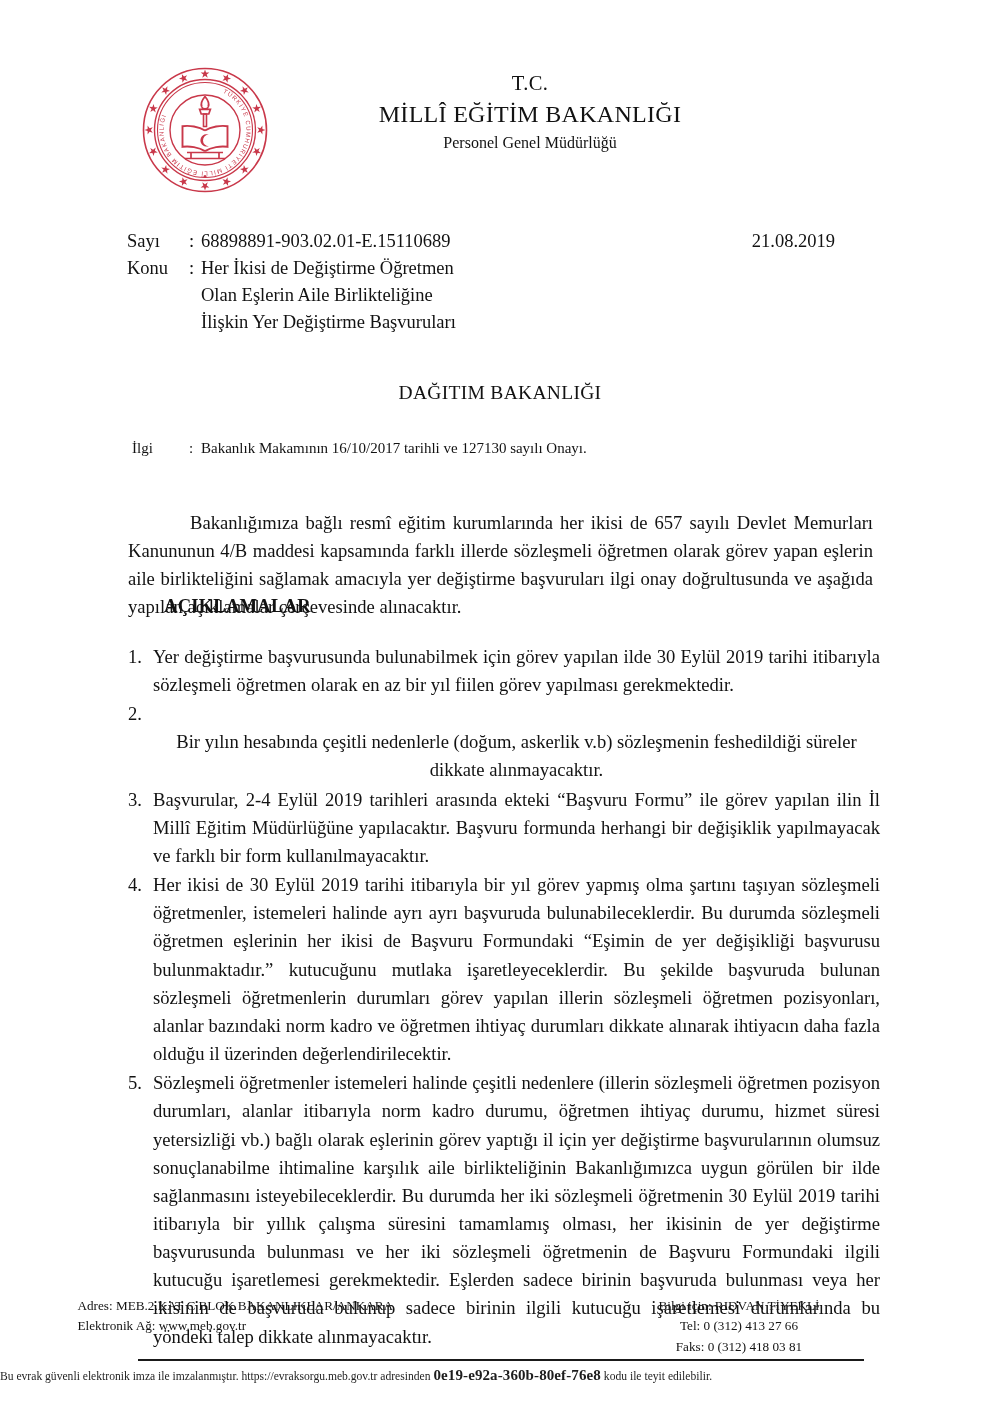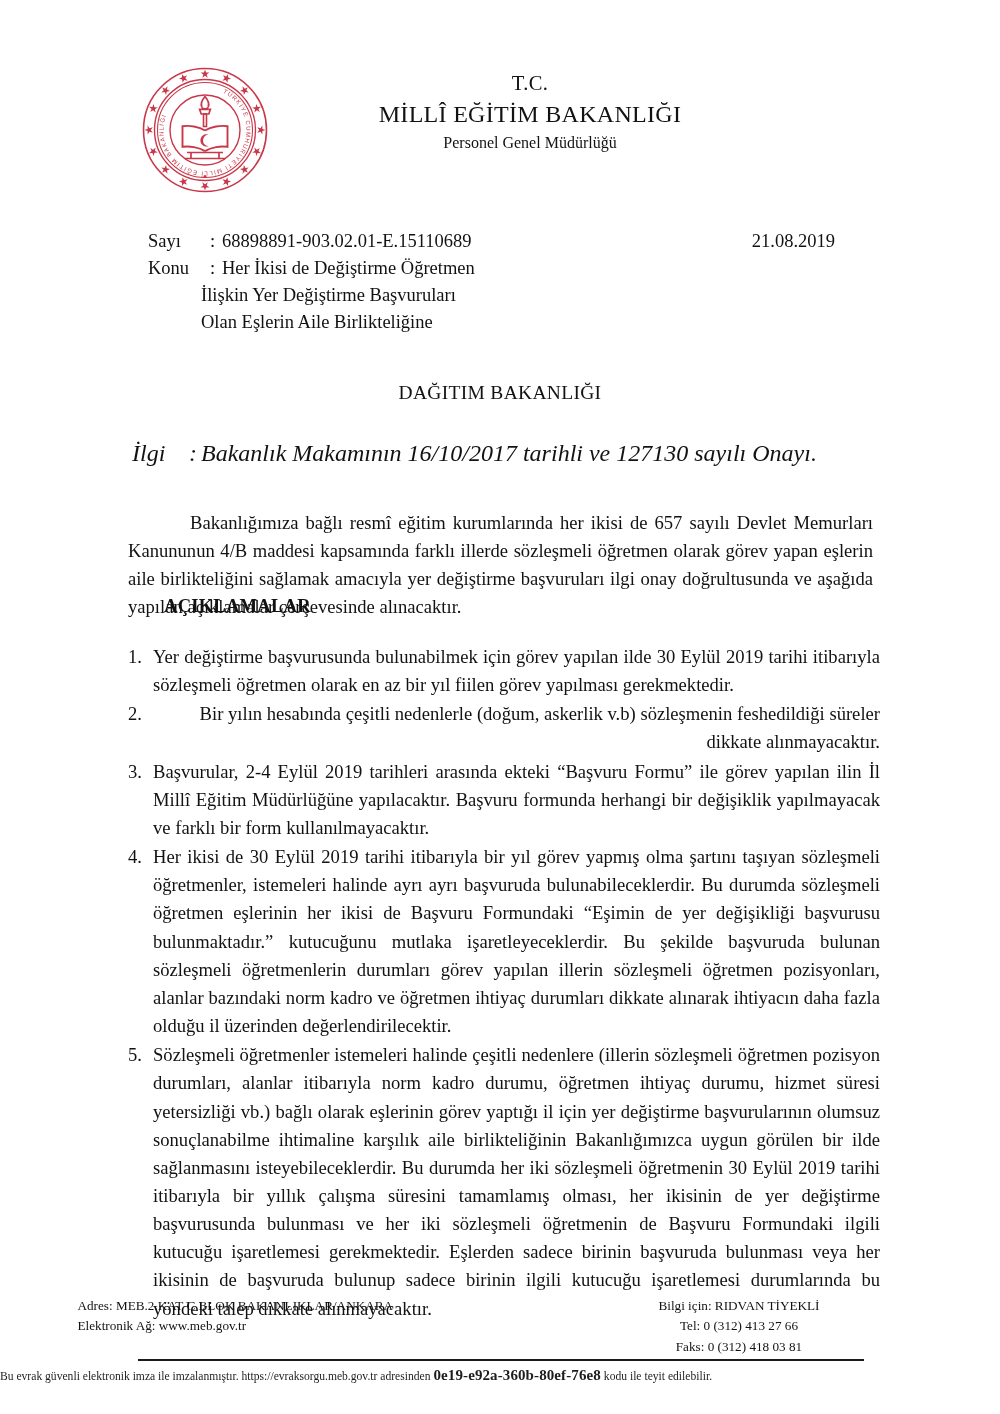--- a/index.html
+++ b/index.html
@@ -71,21 +71,20 @@
     font-size: 18.5px;
     line-height: 1.46;
   }
   .meta-row {
     display: flex;
     align-items: flex-start;
   }
   .meta-label {
     width: 62px;
     flex: 0 0 62px;
-    margin-left: 21px;
   }
   .meta-colon {
     width: 12px;
     flex: 0 0 12px;
   }
   .meta-value { flex: 1 1 auto; }
   .meta-date {
     position: absolute;
     right: 52px;
     top: 0;
@@ -106,23 +105,22 @@
     font-size: 19.5px;
     letter-spacing: 0.3px;
   }
 
   
   .ilgi {
     position: absolute;
     left: 132px;
     top: 440px;
     width: 760px;
-    font-size: 24px;
+    font-size: 15px;
     display: flex;
-    font-style: italic;
   }
   .ilgi-label { width: 57px; flex: 0 0 57px; }
   .ilgi-colon { width: 12px; flex: 0 0 12px; }
   .ilgi-text { flex: 1 1 auto; }
 
   
   .intro {
     position: absolute;
     left: 128px;
     top: 490px;
@@ -161,21 +159,21 @@
   .clause-num {
     flex: 0 0 25px;
     width: 25px;
     text-align: left;
   }
   .clause-body {
     flex: 1 1 auto;
     text-align: justify;
     hyphens: none;
   }
-  .clause-body.nojust { text-align: right; }
+  .clause-body.nojust { text-align: center; margin-top: 28px; }
 
   
   .footer {
     position: absolute;
     left: 0;
     top: 1296px;
     width: 889px;
   }
   .footer-cols {
     position: relative;
@@ -338,22 +336,22 @@
       <span class="meta-colon">:</span>
       <span class="meta-value">68898891-903.02.01-E.15110689</span>
     </div>
 
     <div class="meta-row">
       <span class="meta-label">Konu</span>
       <span class="meta-colon">:</span>
       <span class="meta-value">Her İkisi de Değiştirme Öğretmen</span>
     </div>
 
+    <div class="meta-cont">Olan Eşlerin Aile Birlikteliğine</div>
     <div class="meta-cont">İlişkin Yer  Değiştirme Başvuruları</div>
-    <div class="meta-cont">Olan Eşlerin Aile Birlikteliğine</div>
   </div>
 
   <div class="addressee">DAĞITIM BAKANLIĞI</div>
 
   <div class="ilgi">
     <span class="ilgi-label">İlgi</span>
     <span class="ilgi-colon">:</span>
     <span class="ilgi-text">Bakanlık Makamının 16/10/2017 tarihli ve 127130 sayılı  Onayı.</span>
   </div>
 

